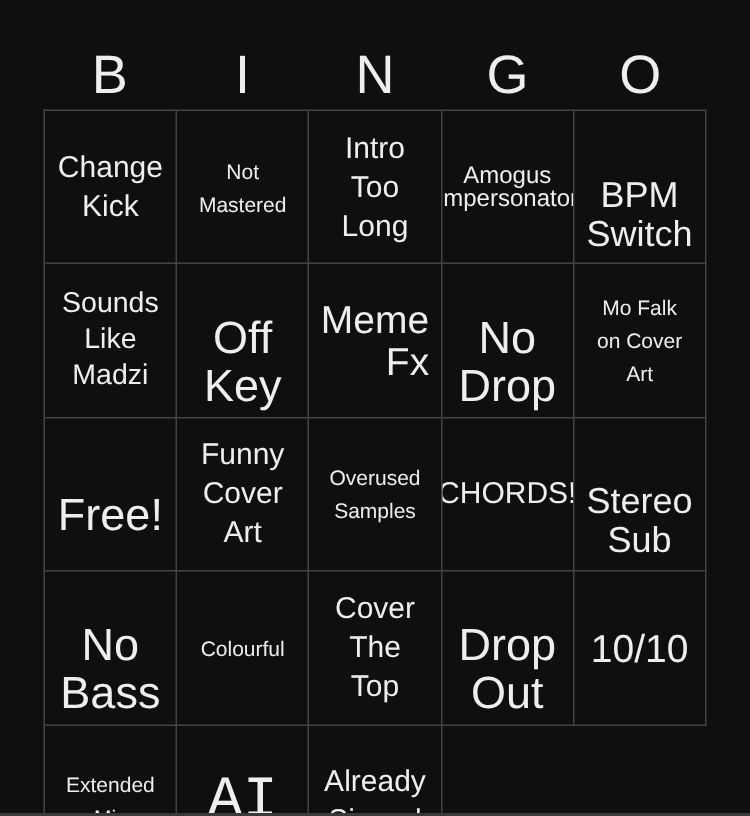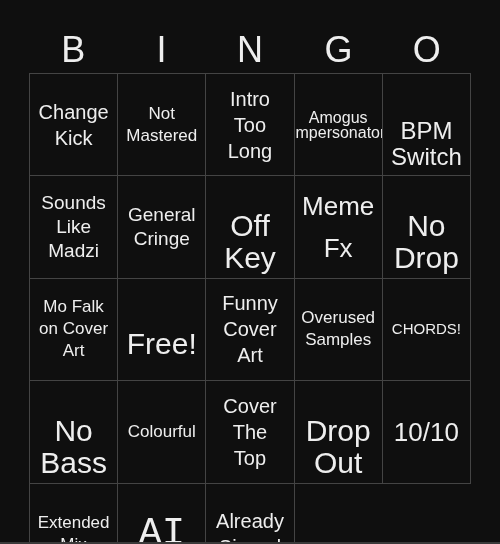--- a/index.html
+++ b/index.html
@@ -8,26 +8,26 @@
   .header { position:absolute; left:29px; top:26px; width:442px; height:47px; display:flex; }
   .header span { flex:1; text-align:center; font-size:36px; line-height:48px; letter-spacing:0; }
   .grid { position:absolute; left:29px; top:73px; width:442px; height:513px;
           display:grid; grid-template-columns:repeat(5, 1fr); grid-template-rows:repeat(5, 1fr);
           border-left:1px solid #444; border-top:1px solid #444; box-sizing:border-box; }
   .cell { border-right:1px solid #444; border-bottom:1px solid #444; display:flex;
           align-items:center; justify-content:center; text-align:center; padding:2px;
           box-sizing:border-box; overflow:hidden; cursor:pointer; }
   .cell span { display:block; white-space:pre-line; }
   .s12 { font-size:16px; line-height:15px; }
-  .s15 { font-size:15px; line-height:18px; }
-  .s17 { font-size:17px; line-height:22px; }
+  .s15 { font-size:20px; line-height:18px; }
+  .s17 { font-size:14px; line-height:22px; }
   .s19 { font-size:19px; line-height:24px; }
   .s20 { font-size:20px; line-height:26px; }
   .s24 { font-size:24px; line-height:26px;margin-top:38px; }
-  .s26 { font-size:26px; line-height:42px; }
+  .s26 { font-size:26px; line-height:28px;text-align:right; }
   .s30 { font-size:30px; line-height:32px;margin-top:30px; }
   .s32 { font-size:39px; line-height:40px;font-family:Liberation Mono, monospace; }
   .bottom-line { position:absolute; left:0; bottom:0; width:500px; height:2px; background:#3a3a3a; }
 </style>
 </head>
 <body>
 
 <div class="header">
   <span>B</span>
   <span>I</span>
@@ -58,24 +58,20 @@
       <span class="s24">BPM
 Switch</span>
     </div>
 
   <div class="cell">
       <span class="s19">Sounds
 Like
 Madzi</span>
     </div>
   <div class="cell">
-      <span class="s19">General
-Cringe</span>
-    </div>
-  <div class="cell">
       <span class="s30">Off
 Key</span>
     </div>
   <div class="cell">
       <span class="s26">Meme
 Fx</span>
     </div>
 
   <div class="cell">
       <span class="s30">No
@@ -94,20 +90,24 @@
 Cover
 Art</span>
     </div>
   <div class="cell">
       <span class="s17">Overused
 Samples</span>
     </div>
 
   <div class="cell">
       <span class="s15">CHORDS!</span>
+    </div>
+  <div class="cell">
+      <span class="s24">Stereo
+Sub</span>
     </div>
   <div class="cell">
       <span class="s30">No
 Bass</span>
     </div>
   <div class="cell">
       <span class="s17">Colourful</span>
     </div>
   <div class="cell">
       <span class="s20">Cover

